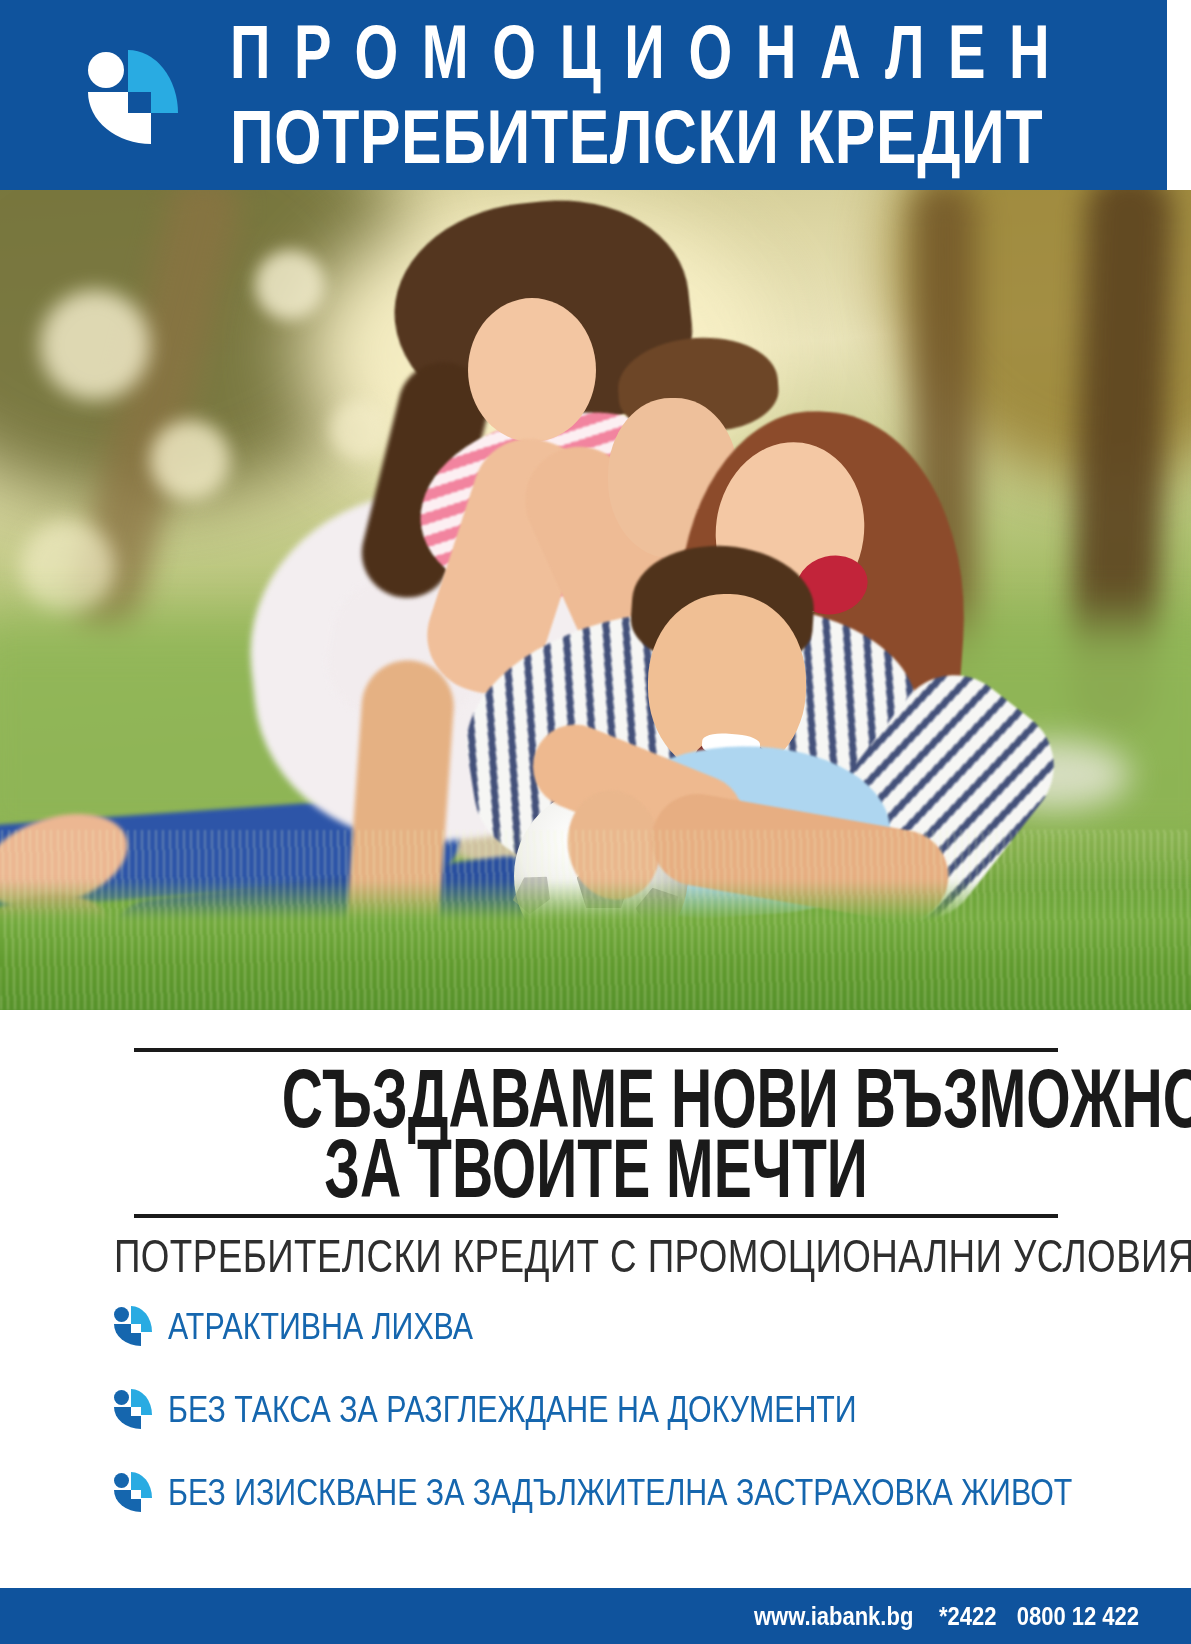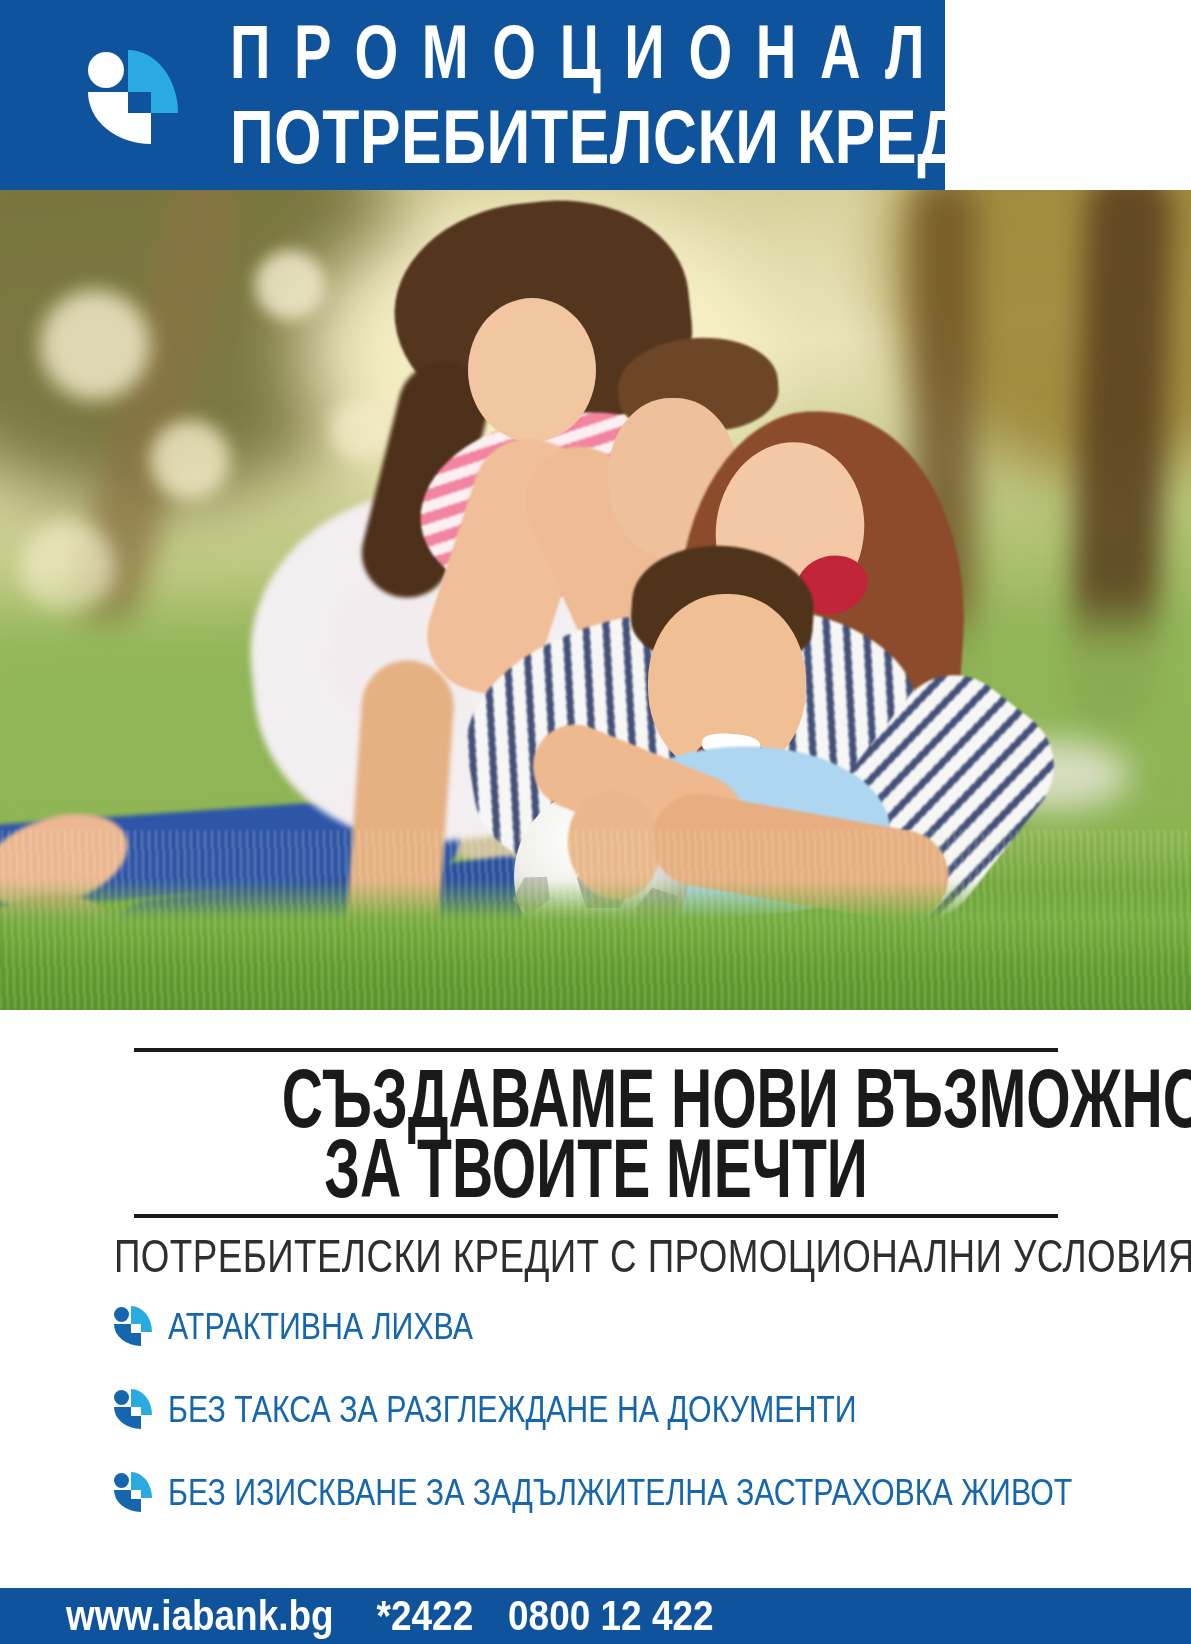--- a/index.html
+++ b/index.html
@@ -8,21 +8,21 @@
     --bullet-blue:#1566AE;
     --ink:#1A1A1A;
     --subhead-gray:#2E2E2E;
     --white:#FFFFFF;
   }
   html,body{margin:0;padding:0;background:#fff;}
   body{font-family:"Liberation Sans",sans-serif;}
   .poster{position:relative;width:1191px;height:1644px;background:#fff;overflow:hidden;}
 
   
-  .header{position:absolute;top:0;left:0;width:945px;height:190px;background:var(--primary-blue);}
+  .header{position:absolute;top:0;left:0;width:1167px;height:190px;background:var(--primary-blue);}
   .logo{position:absolute;left:88px;top:50px;width:90px;height:95px;}
   .logo .head{position:absolute;left:0;top:2px;width:36px;height:36px;border-radius:50%;background:var(--white);}
   .logo .quarter{position:absolute;left:40px;top:0;width:50px;height:63px;border-radius:0 100% 0 0;background:var(--light-blue);}
   .logo .body{position:absolute;left:0;top:42px;width:63px;height:52px;border-radius:0 0 0 100%;background:var(--white);}
   .logo .notch{position:absolute;left:40px;top:42px;width:23px;height:21px;background:var(--primary-blue);}
   .header-titles{position:absolute;left:230px;top:14px;color:var(--white);font-weight:bold;}
   .ht-line{display:block;white-space:nowrap;line-height:1;}
   .ht1{font-size:76px;letter-spacing:0.42em;transform:scaleX(0.74);transform-origin:0 0;}
   .ht2{font-size:76px;letter-spacing:0.01em;transform:scaleX(0.80);transform-origin:0 0;margin-top:9px;}
 
@@ -104,22 +104,22 @@
   .mini-logo{position:relative;width:40px;height:40px;flex:0 0 40px;}
   .mini-logo .head{position:absolute;left:0;top:1px;width:15px;height:15px;border-radius:50%;background:var(--bullet-blue);}
   .mini-logo .quarter{position:absolute;left:17px;top:0;width:21px;height:26px;border-radius:0 100% 0 0;background:var(--light-blue);}
   .mini-logo .body{position:absolute;left:0;top:18px;width:27px;height:22px;border-radius:0 0 0 100%;background:var(--bullet-blue);}
   .mini-logo .notch{position:absolute;left:17px;top:18px;width:10px;height:9px;background:#fff;}
   .bullet-label{display:inline-block;white-space:nowrap;margin-left:14px;font-size:37px;line-height:1;color:var(--bullet-blue);
     transform:scaleX(0.82);transform-origin:0 50%;}
 
   
   .footer{position:absolute;left:0;bottom:0;width:1191px;height:56px;background:var(--primary-blue);
-    display:flex;align-items:center;justify-content:flex-start;box-sizing:border-box;padding:0 52px 0 66px;
-    color:var(--white);font-weight:bold;font-size:42px;}
+    display:flex;align-items:center;justify-content:flex-end;box-sizing:border-box;padding:0 52px 0 66px;
+    color:var(--white);font-weight:bold;font-size:25px;}
   .footer .f-item{display:inline-block;white-space:nowrap;}
   .f-left{transform:scaleX(0.88);transform-origin:0 50%;}
   .f-center{transform:scaleX(0.88);transform-origin:50% 50%;}
   .f-right{transform:scaleX(0.88);transform-origin:100% 50%;}
 </style>
 </head>
 <body>
 
 <div class="poster">
 

